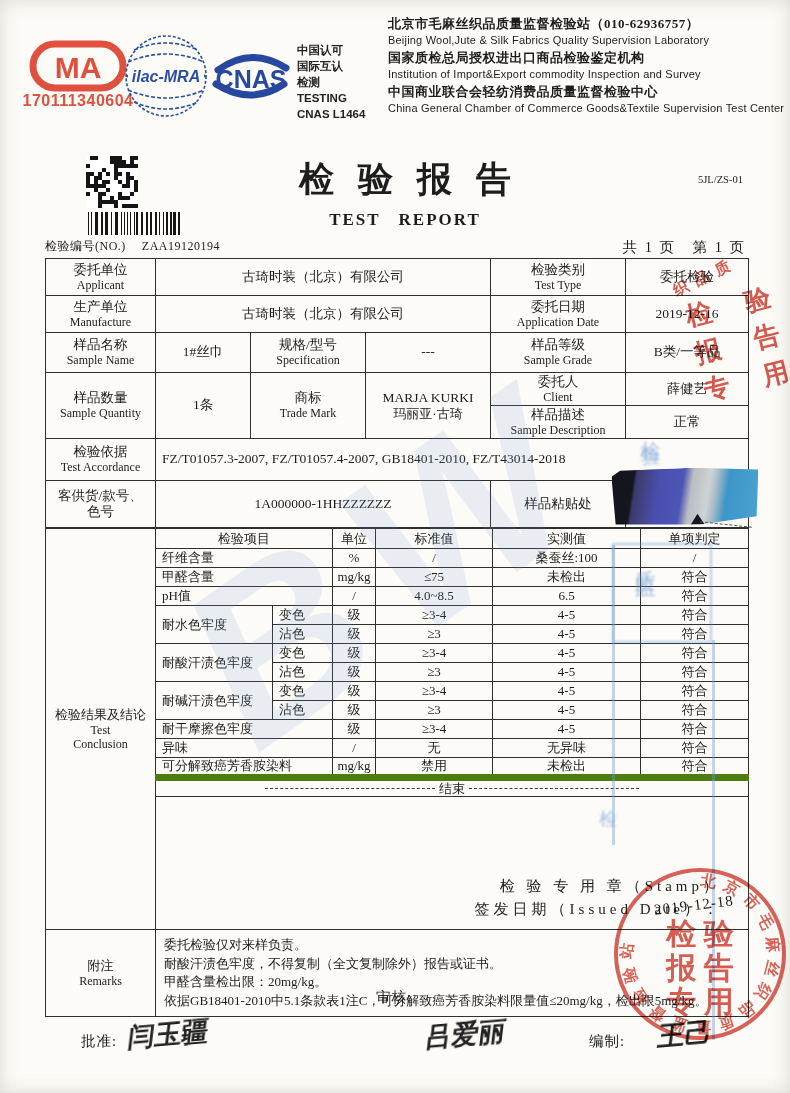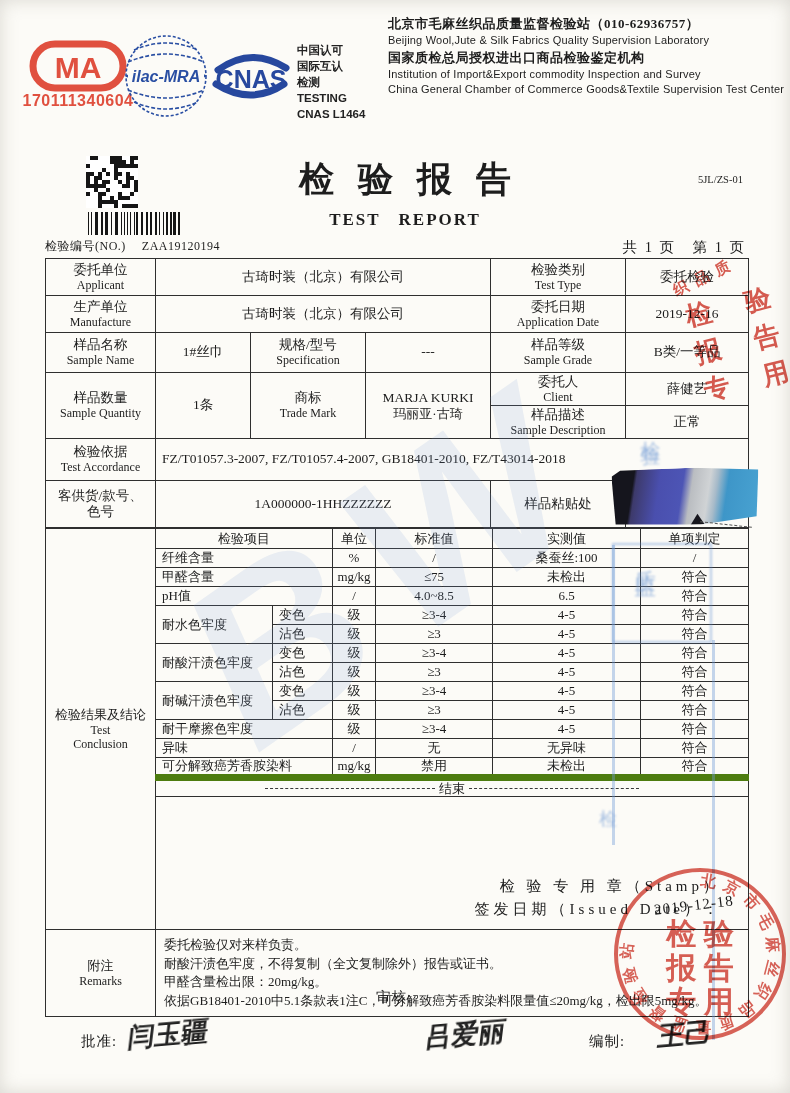--- a/index.html
+++ b/index.html
@@ -121,20 +121,21 @@
     <div>检测</div>
     <div>TESTING</div>
     <div>CNAS L1464</div>
   </div>
 
   <div class="org">
     <div class="org-zh">北京市毛麻丝织品质量监督检验站（010-62936757）</div>
     <div class="org-en">Beijing Wool,Jute &amp; Silk Fabrics Quality Supervision Laboratory</div>
     <div class="org-zh">国家质检总局授权进出口商品检验鉴定机构</div>
     <div class="org-en">Institution of Import&amp;Export commodity Inspection and Survey</div>
+    <div class="org-zh">中国商业联合会轻纺消费品质量监督检验中心</div>
     <div class="org-en">China General Chamber of Commerce Goods&amp;Textile Supervision Test Center</div>
   </div>
 
   <div class="qr">
       <i style="left:4px;top:0px"></i>
       <i style="left:8px;top:0px"></i>
       <i style="left:24px;top:0px"></i>
       <i style="left:28px;top:0px"></i>
       <i style="left:32px;top:0px"></i>
       <i style="left:44px;top:0px"></i>

